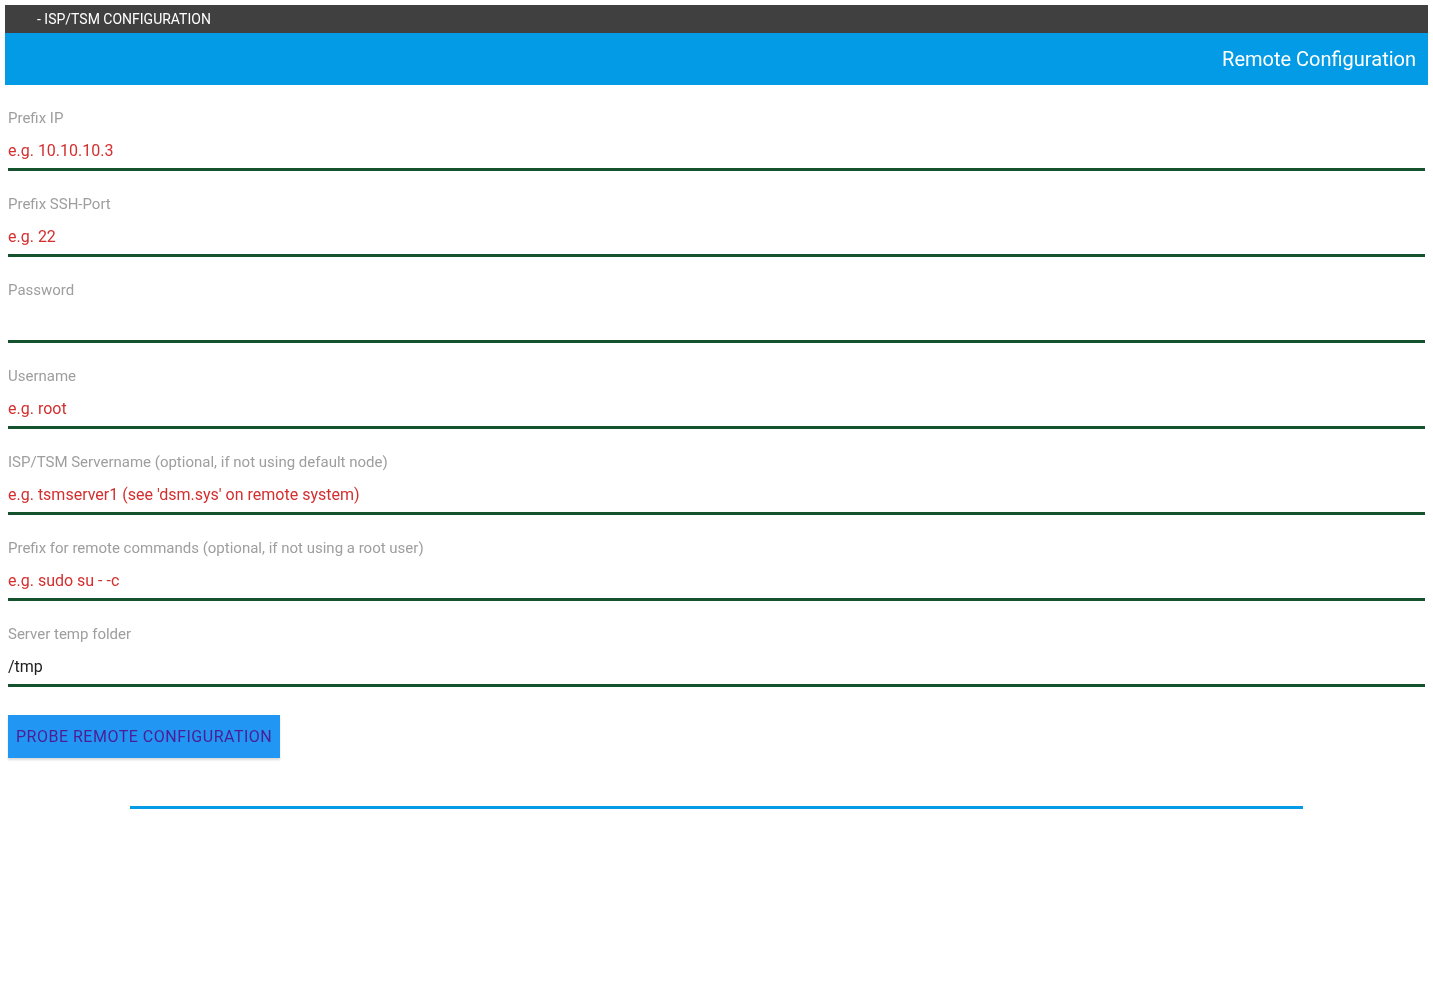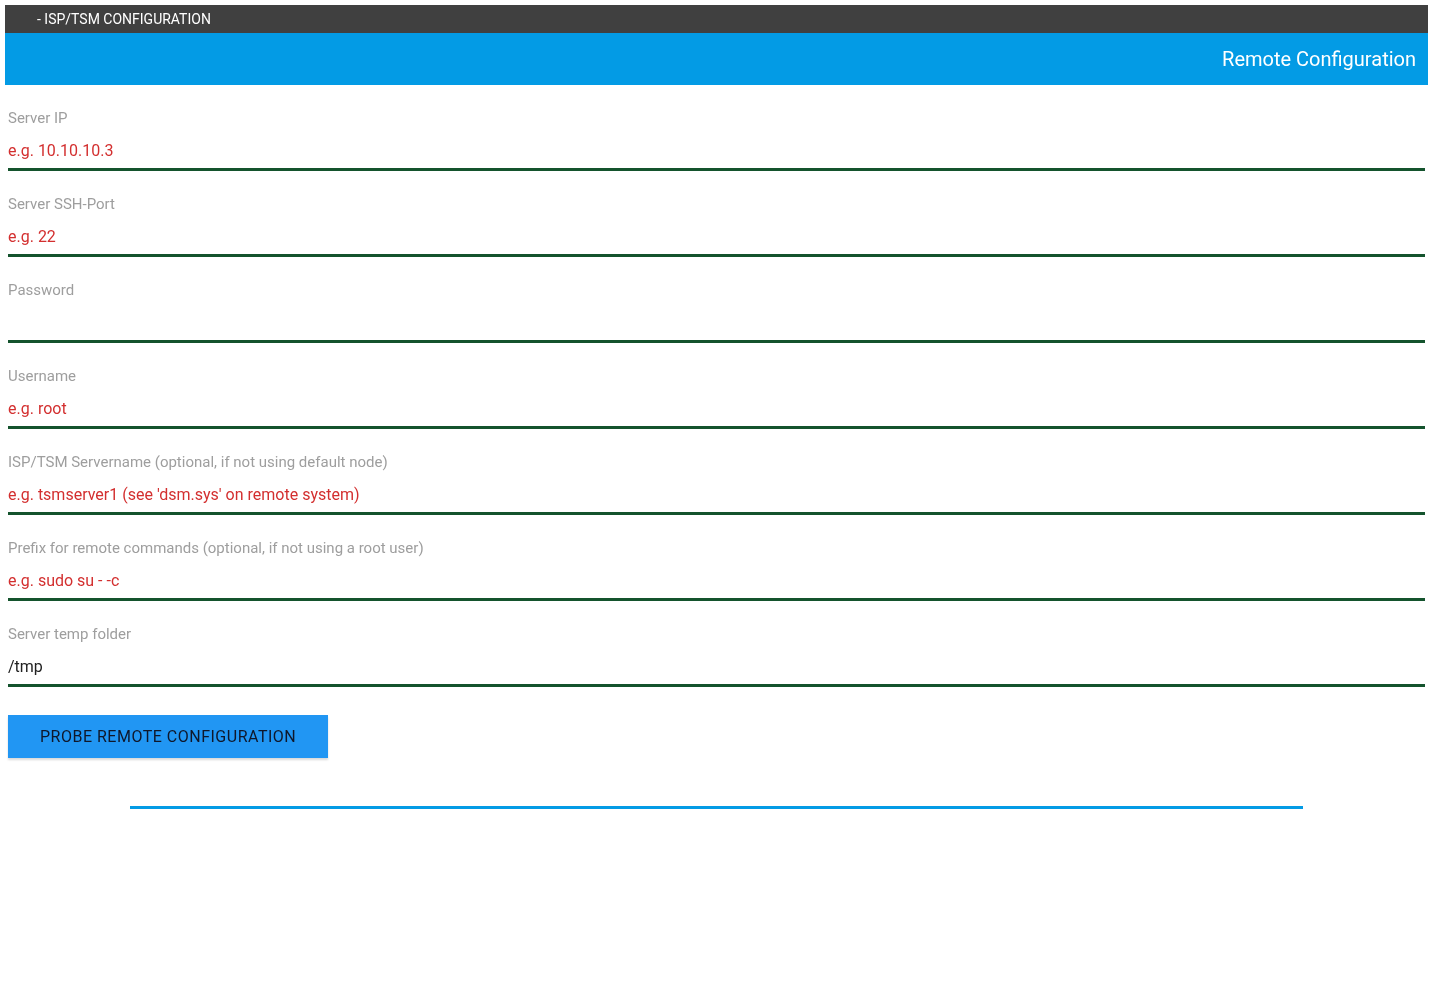--- a/index.html
+++ b/index.html
@@ -56,23 +56,23 @@
     }
     .form-input::placeholder {
       color: #d32f2f;
       opacity: 1;
     }
     .form-input.no-placeholder::placeholder {
       color: transparent;
     }
     .probe-button {
       background: #2196f3;
-      color: #0f172a;
+      color: #4c1d95;
       border: none;
-      padding: 12px 32px;
+      padding: 12px 8px;
       font-size: 16px;
       font-weight: 400;
       letter-spacing: 0.5px;
       cursor: pointer;
       margin-top: 28px;
       margin-left: 0;
       box-shadow: 0 2px 2px rgba(0,0,0,0.15);
       font-family: inherit;
     }
     .bottom-line {
@@ -88,26 +88,26 @@
   <span>- ISP/TSM CONFIGURATION</span>
 </div>
 
 <div class="section-header">
   <span>Remote Configuration</span>
 </div>
 
 <div class="form-container">
 
   <div class="form-group">
-    <label class="form-label">Server IP</label>
+    <label class="form-label">Prefix IP</label>
     <input type="text" class="form-input" placeholder="e.g. 10.10.10.3" style="">
   </div>
 
   <div class="form-group">
-    <label class="form-label">Server SSH-Port</label>
+    <label class="form-label">Prefix SSH-Port</label>
     <input type="text" class="form-input" placeholder="e.g. 22" style="">
   </div>
 
   <div class="form-group">
     <label class="form-label">Password</label>
     <input type="password" class="form-input no-placeholder" placeholder="" style="">
   </div>
 
   <div class="form-group">
     <label class="form-label">Username</label>

